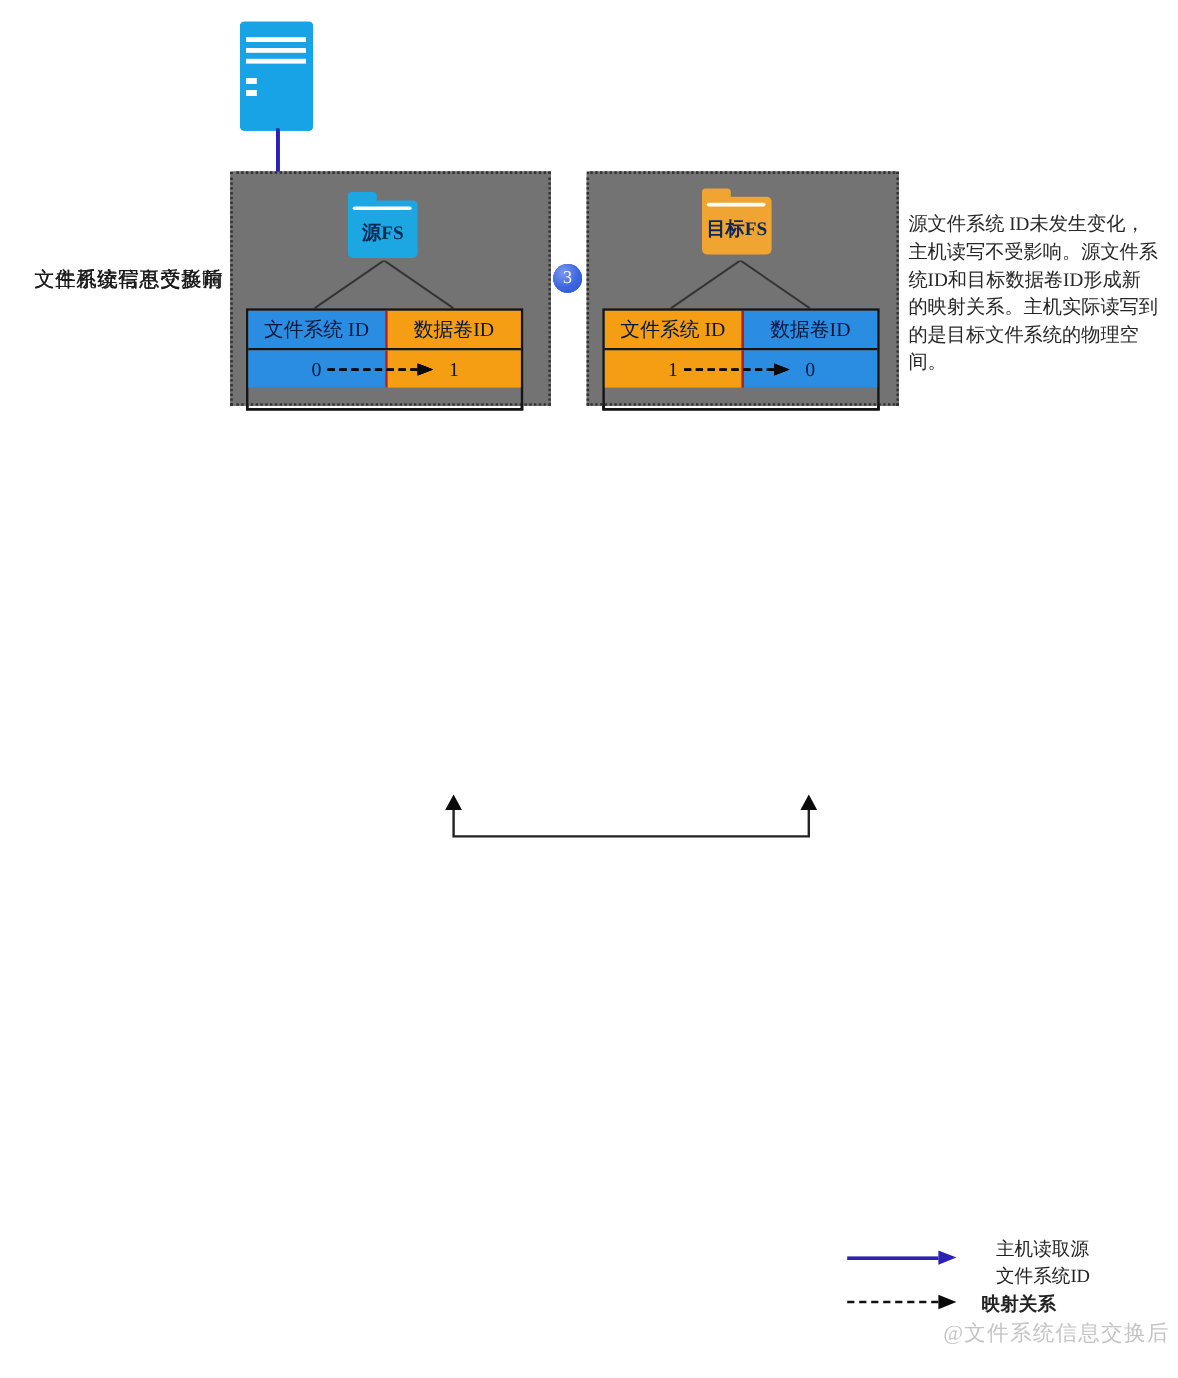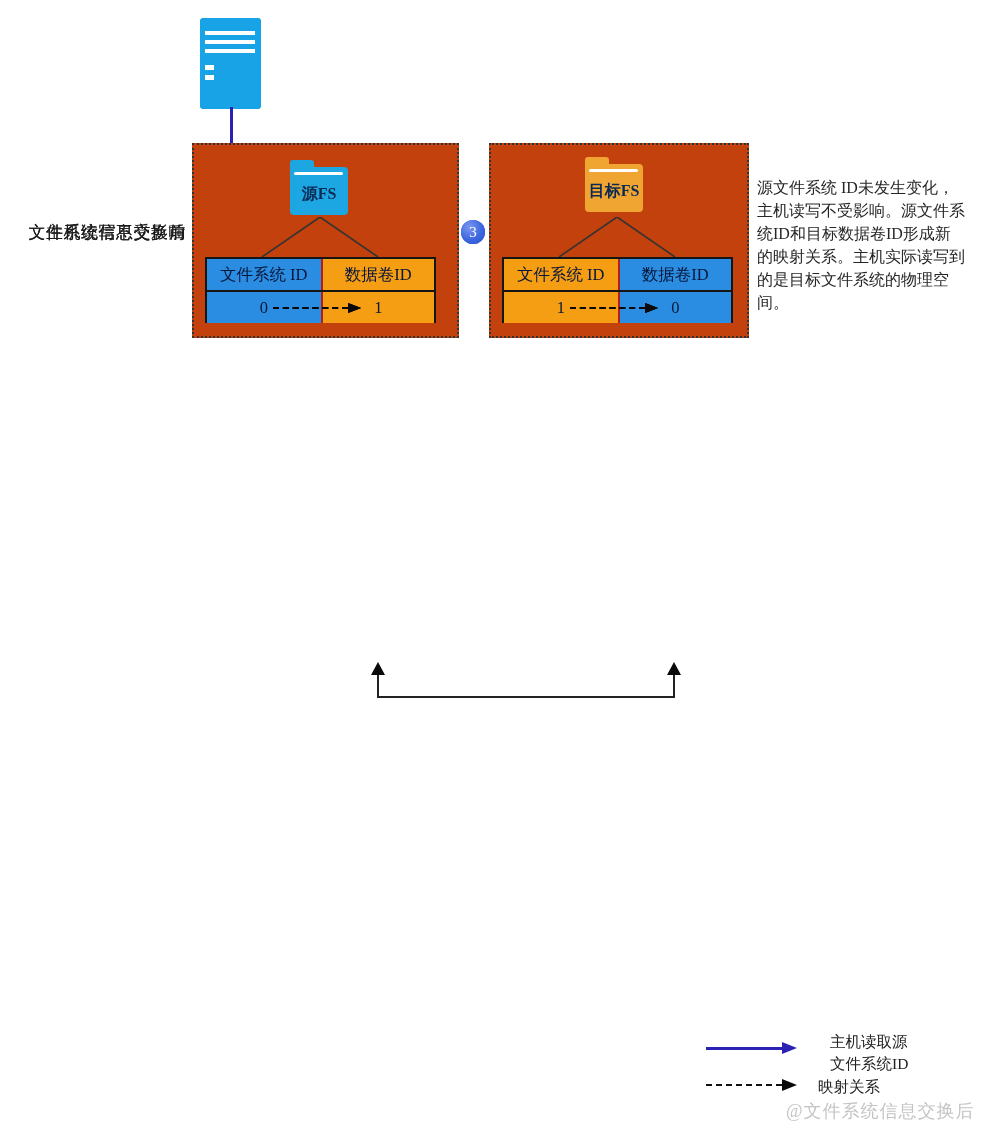--- a/index.html
+++ b/index.html
@@ -19,36 +19,36 @@
     background-position:5px 13px,5px 22px,5px 31px,5px 47px,5px 57px;}
 
   
   .arrow-shaft{position:absolute;left:230px;top:107px;width:3px;height:128px;background:#2b21b3;}
   .arrow-head{position:absolute;left:221px;top:233px;width:0;height:0;
     border-left:11px solid transparent;border-right:11px solid transparent;border-top:20px solid #2b21b3;}
 
   .stage-label{position:absolute;left:22px;top:221px;width:164px;font-size:17px;text-align:right;
     color:#1c1c1c;letter-spacing:.5px;white-space:nowrap;}
 
-  .panel{position:absolute;top:143px;height:191px;border:2px dotted #333;background:#c2410c;font-family:Liberation Serif, serif;}
+  .panel{position:absolute;top:143px;height:191px;border:2px dotted #333;background:#737373;font-family:Liberation Serif, serif;}
   .panel.source{left:192px;width:263px;}
   .panel.target{left:489px;width:256px;}
 
   .folder{position:absolute;top:22px;width:58px;height:48px;border-radius:0 4px 4px 4px;
     display:flex;align-items:center;justify-content:center;}
   .panel.source .folder{left:96px;}
   .panel.target .folder{left:94px;top:19px;}
   .folder::before{content:"";position:absolute;top:-7px;left:0;width:24px;height:10px;
     background:inherit;border-radius:3px 3px 0 0;}
   .folder::after{content:"";position:absolute;left:4px;right:5px;top:5px;height:3px;background:#fff;border-radius:2px;}
   .folder-label{font-size:16px;font-weight:bold;color:#0a2a52;margin-top:6px;}
 
   .tree{position:absolute;left:11px;top:72px;width:231px;height:40px;}
 
-  .fs-table{position:absolute;left:11px;top:112px;width:231px;height:66px;border:2px solid #151515;
+  .fs-table{position:absolute;left:11px;top:112px;width:231px;height:85px;border:2px solid #151515;
     box-sizing:border-box;}
   .trow{position:relative;display:flex;height:31px;}
   .trow.header{border-bottom:2px solid #151515;}
   .cell{width:50%;display:flex;align-items:center;justify-content:center;font-size:16.5px;
     color:#07173a;box-sizing:border-box;}
   .cell.c2{border-left:2px solid #b91c1c;}
   .map-arrow{position:absolute;left:66px;top:50%;transform:translateY(-50%);width:88px;height:12px;
     display:flex;align-items:center;z-index:3;}
   .map-dash{flex:1;height:0;border-top:2.5px dashed #0a0a0a;}
   .map-tri{width:0;height:0;border-left:13px solid #0a0a0a;border-top:5.5px solid transparent;
@@ -67,21 +67,21 @@
     font-size:17px;color:#151515;}
 
   
   .legend-solid-shaft{position:absolute;left:706px;top:1047px;width:76px;height:3px;background:#2b21b3;}
   .legend-solid-head{position:absolute;left:782px;top:1042px;width:0;height:0;
     border-left:15px solid #2b21b3;border-top:6.5px solid transparent;border-bottom:6.5px solid transparent;}
   .legend-solid-label{position:absolute;left:818px;top:1031px;width:88px;font-size:15.5px;line-height:22px;color:#222;margin-left:12px;}
   .legend-dashed{position:absolute;left:706px;top:1084px;width:76px;height:0;border-top:2.5px dashed #111;}
   .legend-dashed-head{position:absolute;left:782px;top:1079px;width:0;height:0;
     border-left:15px solid #0a0a0a;border-top:6.5px solid transparent;border-bottom:6.5px solid transparent;}
-  .legend-dashed-label{position:absolute;left:818px;top:1077px;width:120px;font-size:15.5px;color:#222;}
+  .legend-dashed-label{position:absolute;left:818px;top:1077px;width:120px;font-size:15.5px;color:#222;font-weight:bold;}
   .watermark{position:absolute;left:786px;top:1099px;font-size:18px;color:#c4c4c4;letter-spacing:1px;}
 </style>
 </head>
 <body>
 
 <div id="canvas">
 
   <div class="section s1">
     <div class="server"></div>
     <div class="arrow-shaft"></div>

